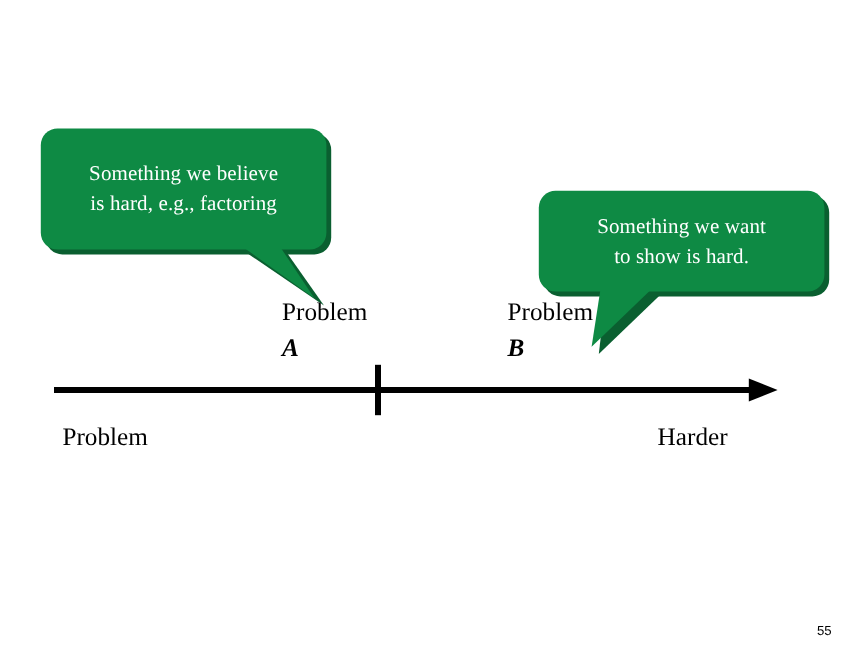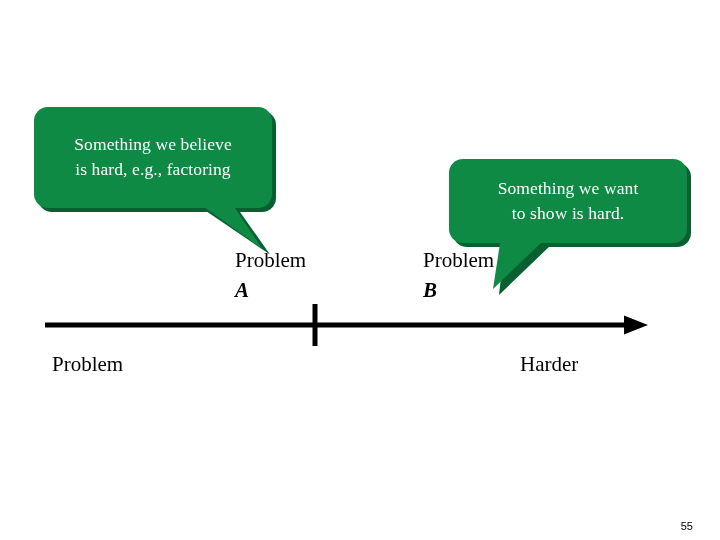--- a/index.html
+++ b/index.html
@@ -120,21 +120,21 @@
   }
 
   
   .end-label {
     position: absolute;
     color: #000000;
     font-size: 21px;
     top: 352px;
   }
   #label-easier { left: 52px; }
-  #label-harder { left: 520px; text-align: right; }
+  #label-harder { left: 548px; text-align: right; }
 
   
   #page-number {
     position: absolute;
     right: 27px;
     bottom: 8px;
     font-family: "Liberation Sans", "DejaVu Sans", sans-serif;
     font-size: 11px;
     color: #000000;
   }

